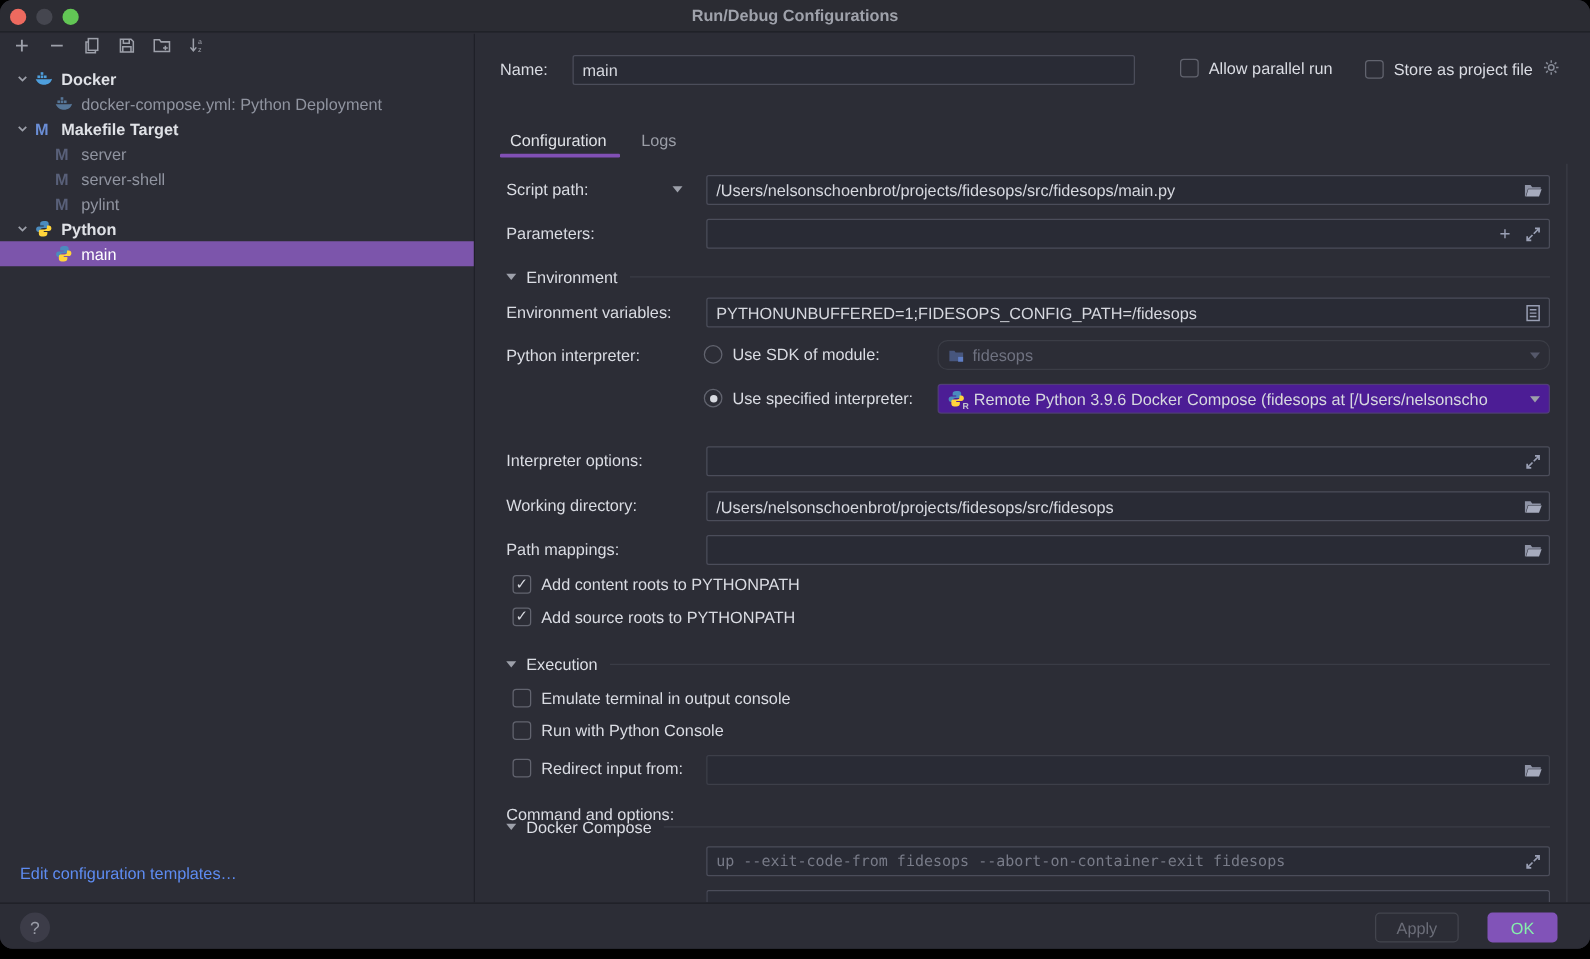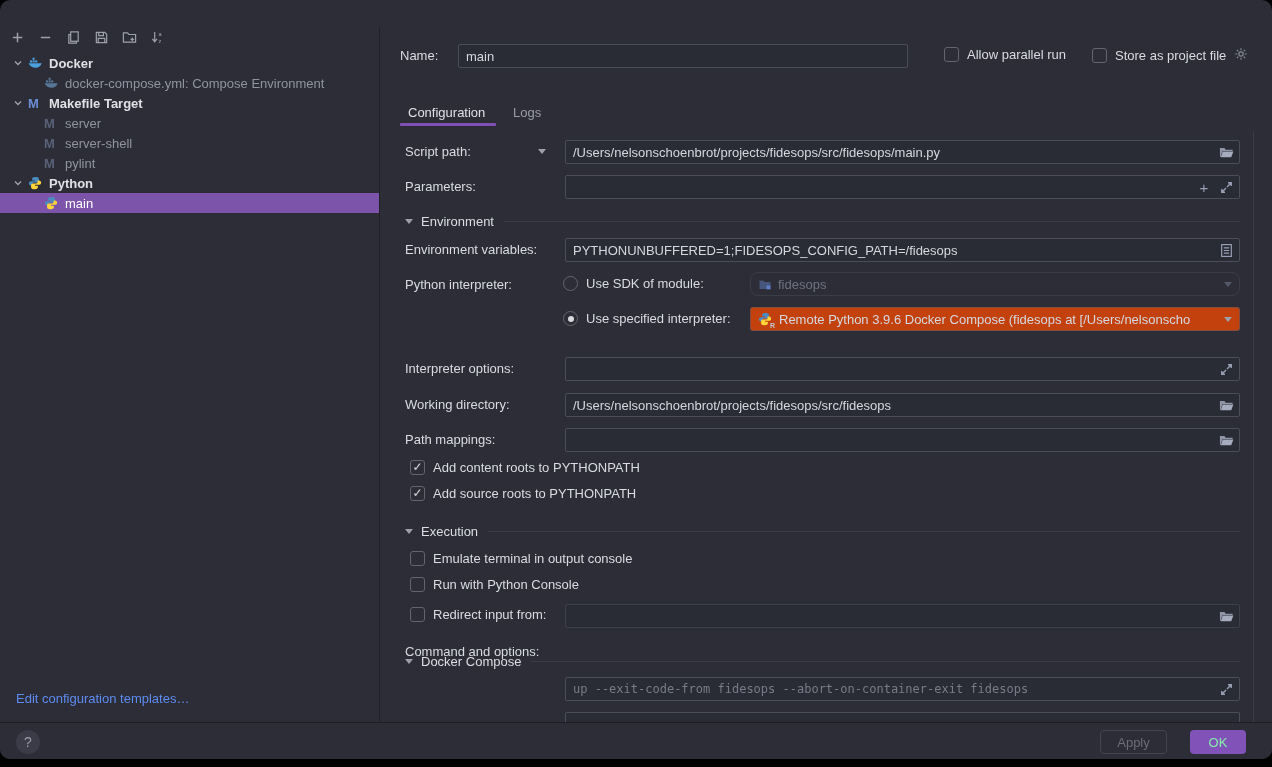--- a/index.html
+++ b/index.html
@@ -69,21 +69,21 @@
   .cb.checked .box { color:#d8dae0; }
 
   .radio-row { position:absolute; display:flex; align-items:center; gap:8px;
     font-size:13px; color:#dadce3; }
   .radio { width:15px; height:15px; border:1px solid #62646f; border-radius:50%;
     position:relative; flex:none; }
   .radio-row.selected .radio::after { content:''; position:absolute; inset:3.5px;
     background:#d8dae0; border-radius:50%; }
 
   .combo { position:absolute; height:24px; border:1px solid #55576390; border-radius:3px;
-    background:#c2410c; display:flex; align-items:center; gap:6px; padding:0 7px;
+    background:#4c1d95; display:flex; align-items:center; gap:6px; padding:0 7px;
     font-size:13px; color:#d6d8df; overflow:hidden; }
   .combo.disabled { border-color:#3b3d46; color:#6f7280; background:#2c2d36; }
   .combo .ctext { white-space:nowrap; overflow:hidden; flex:1; }
   .combo .arrow { margin-left:auto; flex:none; }
   .combo svg.cic { width:14px; height:14px; flex:none; }
   .pyR { position:relative; width:15px; height:15px; flex:none; }
   .pyR svg { width:14px; height:14px; }
   .pyR .rmark { position:absolute; right:-2px; bottom:-2px; font-size:7px;
     color:#c3c6cf; font-weight:bold; }
 
@@ -107,20 +107,26 @@
     border:1px solid #43454e; color:#6b6d78; }
   .btn.ok     { left:1190px; width:56px; background:#8153b8; color:#86efac; }
 
   .gear { color:#868a96; }
 </style>
 </head>
 <body>
 
 <div class="window">
 
+  <div class="titlebar">
+    <div class="dot red"></div>
+    <div class="dot gray"></div>
+    <div class="dot green"></div>
+    <div class="title">Run/Debug Configurations</div>
+  </div>
 
   <div class="sidebar">
     <div class="side-toolbar" id="side-toolbar">
         <div class="tbtn">
           <span><svg viewBox="0 0 16 16">
               <path d="M8 3v10M3 8h10" stroke="#9da0aa" stroke-width="1.6" fill="none"></path>
             </svg></span>
         </div>
         <div class="tbtn">
           <span><svg viewBox="0 0 16 16">
@@ -178,21 +184,21 @@
             <svg viewBox="0 0 16 16">
               <g fill="#567698">
                 <rect x="2.2" y="5" width="2.4" height="2.4"></rect>
                 <rect x="5.2" y="5" width="2.4" height="2.4"></rect>
                 <rect x="8.2" y="5" width="2.4" height="2.4"></rect>
                 <rect x="5.2" y="2" width="2.4" height="2.4"></rect>
                 <path d="M.6 8.4h13.2c.9 0 1.7-.3 1.7-.3-.2 1.3-1 3.2-2.9 4.3-2.4 1.5-8.6 2.6-12-4z"></path>
               </g>
             </svg>
           </span>
-          <span>docker-compose.yml: Compose Environment</span>
+          <span>docker-compose.yml: Python Deployment</span>
         </div>
         <div class="tree-row bold" style="padding-left: 8px;">
           <span class="tree-chevron">
             <svg viewBox="0 0 10 10" width="10" height="10">
               <path d="M2 3.5 5 6.5 8 3.5" stroke="#9da0aa" fill="none" stroke-width="1.4"></path>
             </svg>
           </span>
           <span class="tree-ico">
             <span class="mic" style="color:#6b8ed6">M</span>
           </span>

